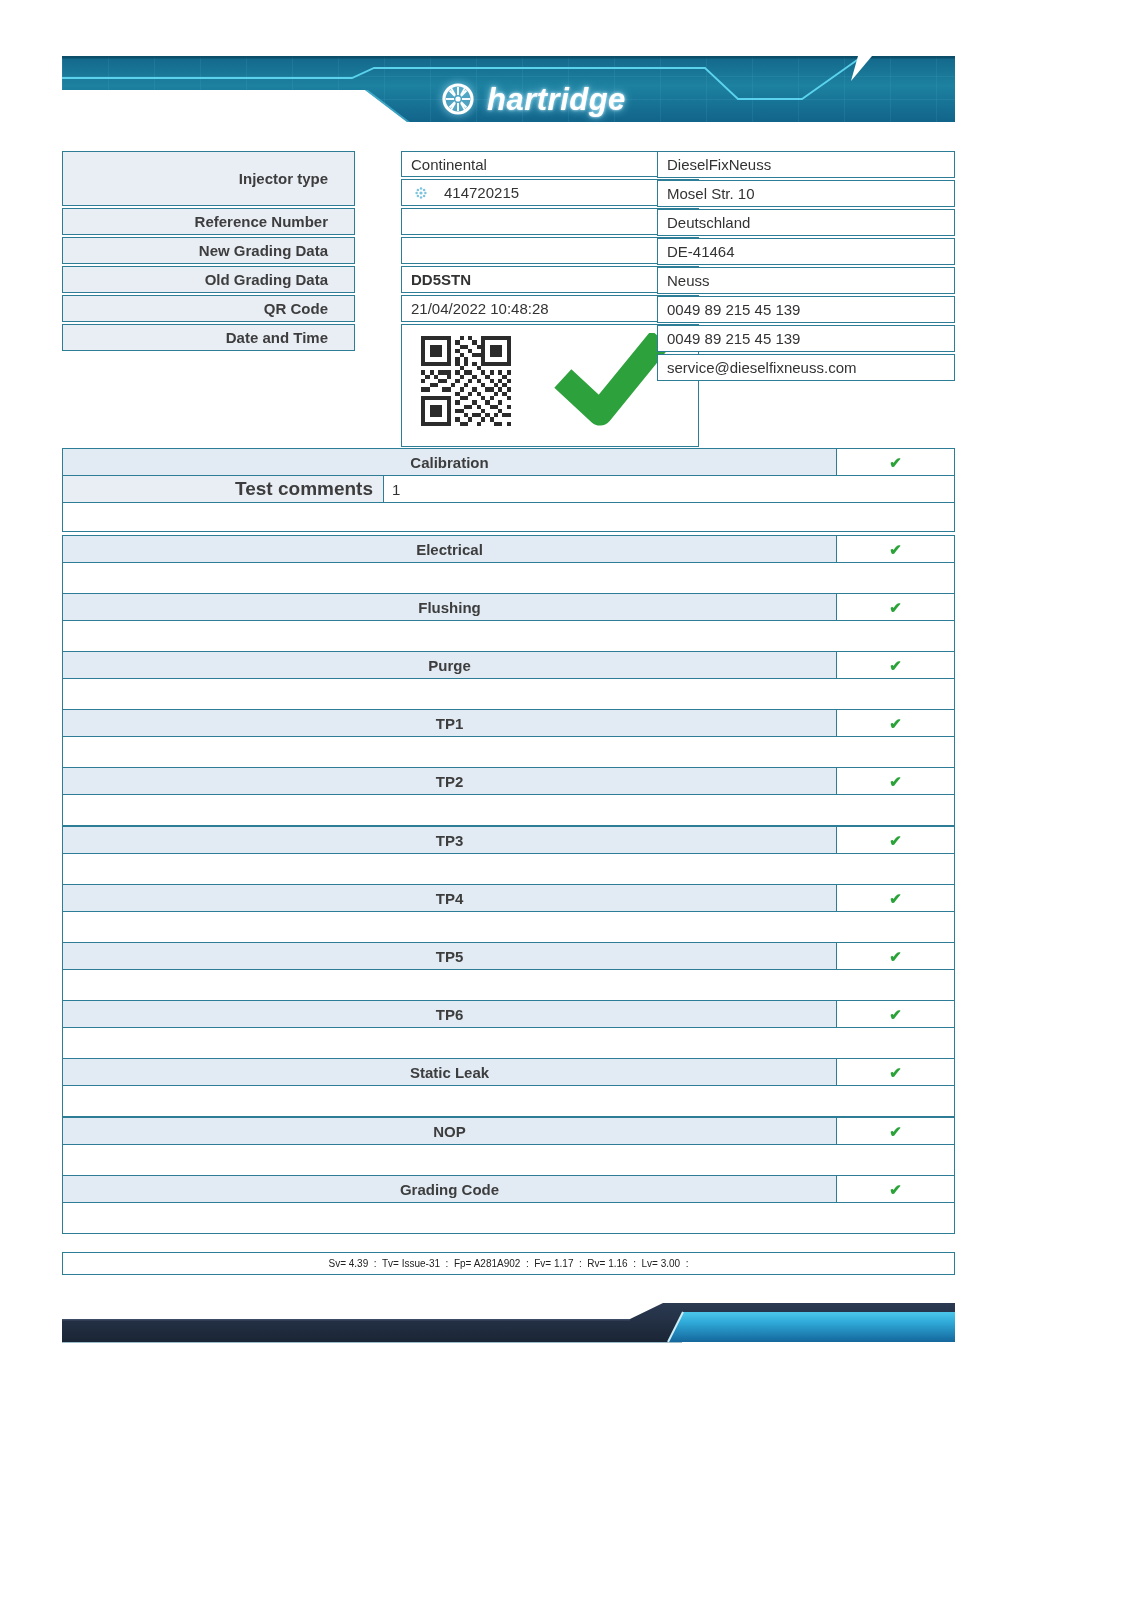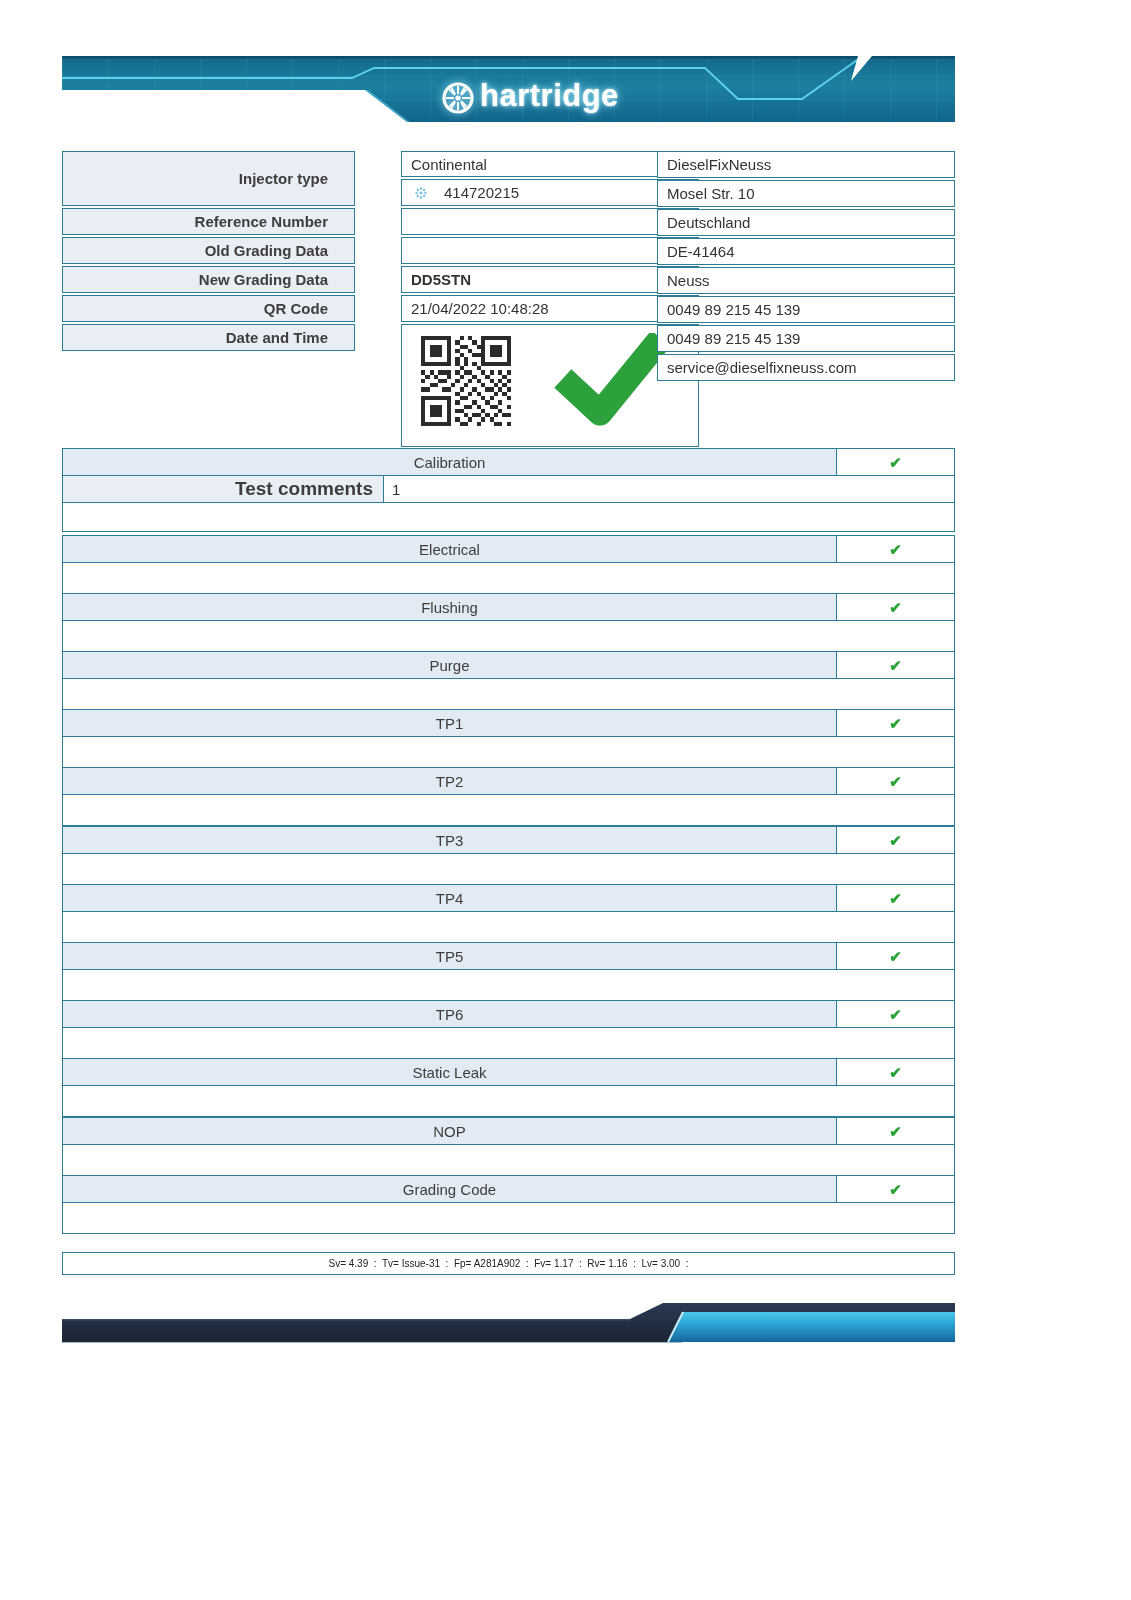--- a/index.html
+++ b/index.html
@@ -6,21 +6,21 @@
   .page{
     position:relative;width:1131px;height:1600px;background:#ffffff;
     font-family:"Liberation Sans", sans-serif;overflow:hidden;color:#3d3d3d;
   }
   .content{position:absolute;left:62px;top:0;width:893px;height:1600px;}
 
   
   .banner-top{position:absolute;left:0;top:53px;width:893px;height:72px;}
   .banner-bottom{position:absolute;left:0;top:1298px;width:893px;height:46px;}
   .logo{
-    position:absolute;left:378px;top:80px;height:38px;display:flex;gap:4px;
+    position:absolute;left:378px;top:80px;height:38px;display:flex;align-items:center;gap:11px;font-style:italic;
   }
   .logo .wordmark{
     color:#ffffff;font-size:31px;font-weight:bold;letter-spacing:.5px;line-height:1;
     text-shadow:0 0 8px rgba(150,230,255,.95),0 0 3px rgba(255,255,255,.9);
   }
   .logo svg{filter:drop-shadow(0 0 4px rgba(160,230,255,.9));}
 
   
   .info{position:absolute;left:0;top:151px;width:893px;height:300px;}
   .col{position:absolute;top:0;display:flex;flex-direction:column;gap:2px;}
@@ -46,21 +46,21 @@
   
   .section{
     position:absolute;left:0;width:893px;box-sizing:border-box;
     border:1.5px solid #2e7d96;background:#ffffff;height:59px;
   }
   .section.tall{height:84px;}
   .sec-head{height:26px;display:flex;border-bottom:1.5px solid #2e7d96;}
   .sec-title{
     width:774px;box-sizing:border-box;background:#e2ebf4;border-right:1.5px solid #2e7d96;
     display:flex;align-items:center;justify-content:center;
-    font-weight:normal;font-size:15px;color:#3d3d3d;
+    font-weight:bold;font-size:15px;color:#3d3d3d;
   }
   .sec-check{flex:1;display:flex;align-items:center;justify-content:center;}
   .checkmark{color:#2ba339;font-size:15px;font-weight:bold;line-height:1;}
   .tc-row{height:26px;display:flex;border-bottom:1.5px solid #2e7d96;}
   .tc-label{
     width:321px;box-sizing:border-box;background:#e9eef5;border-right:1.5px solid #2e7d96;
     display:flex;align-items:center;justify-content:flex-end;padding-right:10px;
     font-weight:bold;font-size:19px;color:#3d3d3d;
   }
   .tc-value{flex:1;display:flex;align-items:center;padding-left:8px;font-size:15px;color:#333;}
@@ -119,22 +119,22 @@
         </g>
       </svg>
       <span class="wordmark">hartridge</span>
     </div>
 
     <div class="info">
 
       <div class="col col-labels">
         <div class="cell lbl h55">Injector type</div>
         <div class="cell lbl h27">Reference Number</div>
+        <div class="cell lbl h27">New Grading Data</div>
         <div class="cell lbl h27">Old Grading Data</div>
-        <div class="cell lbl h27">New Grading Data</div>
         <div class="cell lbl h27">QR Code</div>
         <div class="cell lbl h27">Date and Time</div>
       </div>
 
       <div class="col col-values">
         <div class="cell val h26">Continental</div>
         <div class="cell val h27">
           <span class="part-icon">
             <svg width="14" height="14" viewBox="0 0 14 14" xmlns="http://www.w3.org/2000/svg" fill="#7cc4de">
               <circle cx="7" cy="7" r="1.6"></circle>

